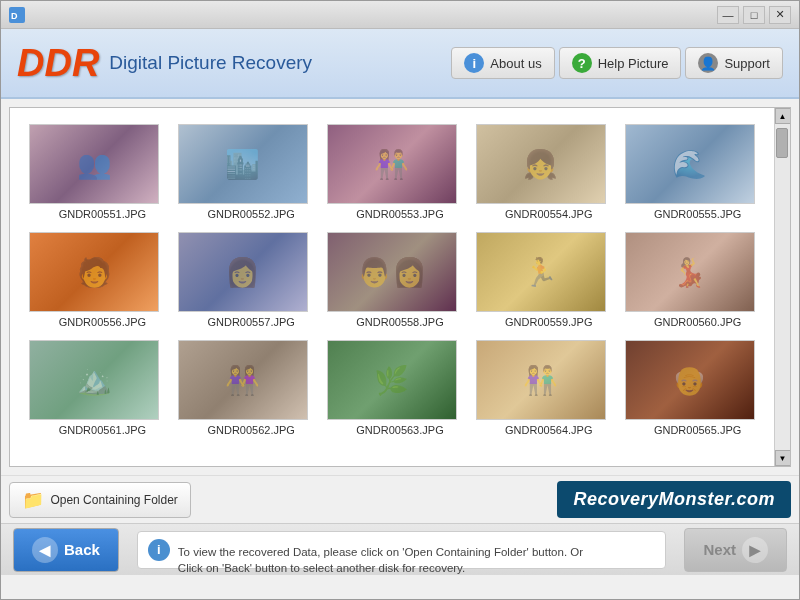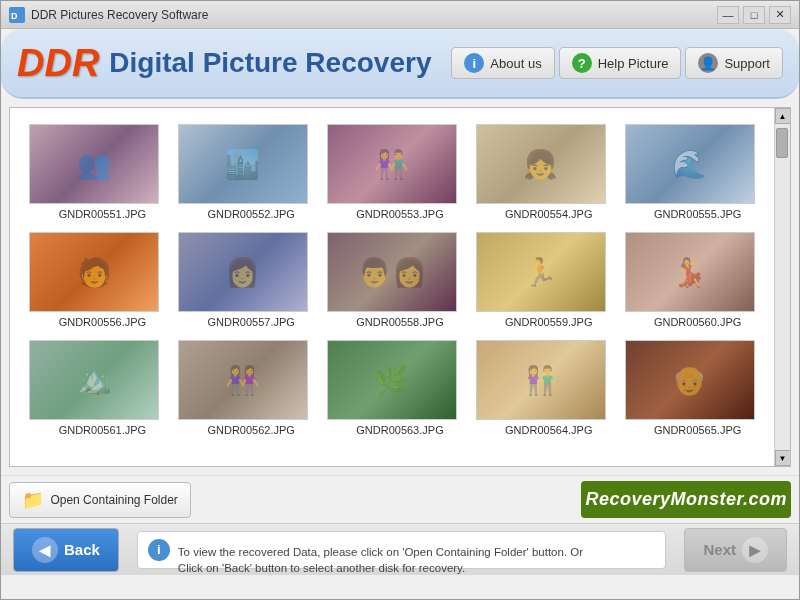--- a/index.html
+++ b/index.html
@@ -52,38 +52,37 @@
 
     
     .header {
       background: linear-gradient(to bottom, #dce8f5, #c5d8f0);
       height: 70px;
       display: flex;
       align-items: center;
       padding: 16px 16px;
       border-bottom: 2px solid #aac4e0;
       justify-content: space-between;
-      border-radius: 22px;
     }
     .header-logo {
       display: flex;
       align-items: center;
       gap: 10px;
     }
     .ddr-logo {
       font-size: 38px;
       font-weight: 900;
       color: #e8440a;
       font-style: italic;
       line-height: 1;
       text-shadow: 1px 1px 2px rgba(0,0,0,0.3);
     }
     .header-title {
-      font-size: 28px;
-      font-weight: 700;
+      font-size: 19px;
+      font-weight: 400;
       color: #2a5a9a;
     }
     .header-buttons {
       display: flex;
       gap: 4px;
     }
     .header-btn {
       display: flex;
       align-items: center;
       gap: 6px;
@@ -221,23 +220,23 @@
       border-radius: 4px;
       cursor: pointer;
       font-size: 12px;
       color: #333;
     }
     .folder-icon {
       font-size: 18px;
     }
     .recovery-monster-badge {
       margin-left: auto;
-      background: #4d7c0f;
+      background: #0c4a6e;
       color: #fff;
-      padding: 8px 4px;
+      padding: 8px 16px;
       border-radius: 4px;
       font-size: 18px;
       font-style: italic;
       font-weight: bold;
       letter-spacing: 0.5px;
     }
     .rm-text {
       color: #fff;
     }
 
@@ -316,21 +315,20 @@
   </style>
 </head>
 <body>
 
 <div class="titlebar">
   <div class="titlebar-left">
     <svg class="titlebar-icon" viewBox="0 0 16 16">
       <rect width="16" height="16" rx="2" fill="#4a90d9"></rect>
       <text x="2" y="12" font-size="9" fill="white" font-weight="bold">D</text>
     </svg>
-    <span>DDR Pictures Recovery Software</span>
   </div>
   <div class="titlebar-controls">
     <div class="titlebar-btn">—</div>
     <div class="titlebar-btn">□</div>
     <div class="titlebar-btn close">✕</div>
   </div>
 </div>
 
 <div class="header">
   <div class="header-logo">

